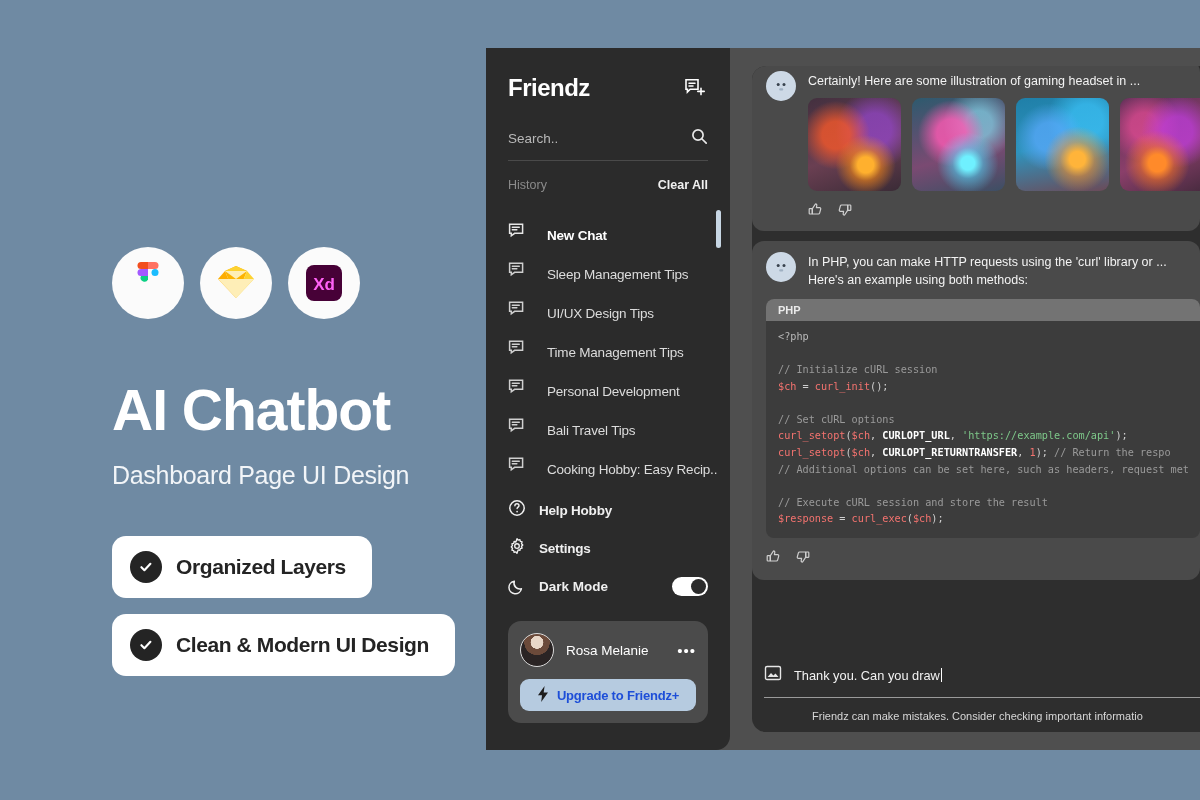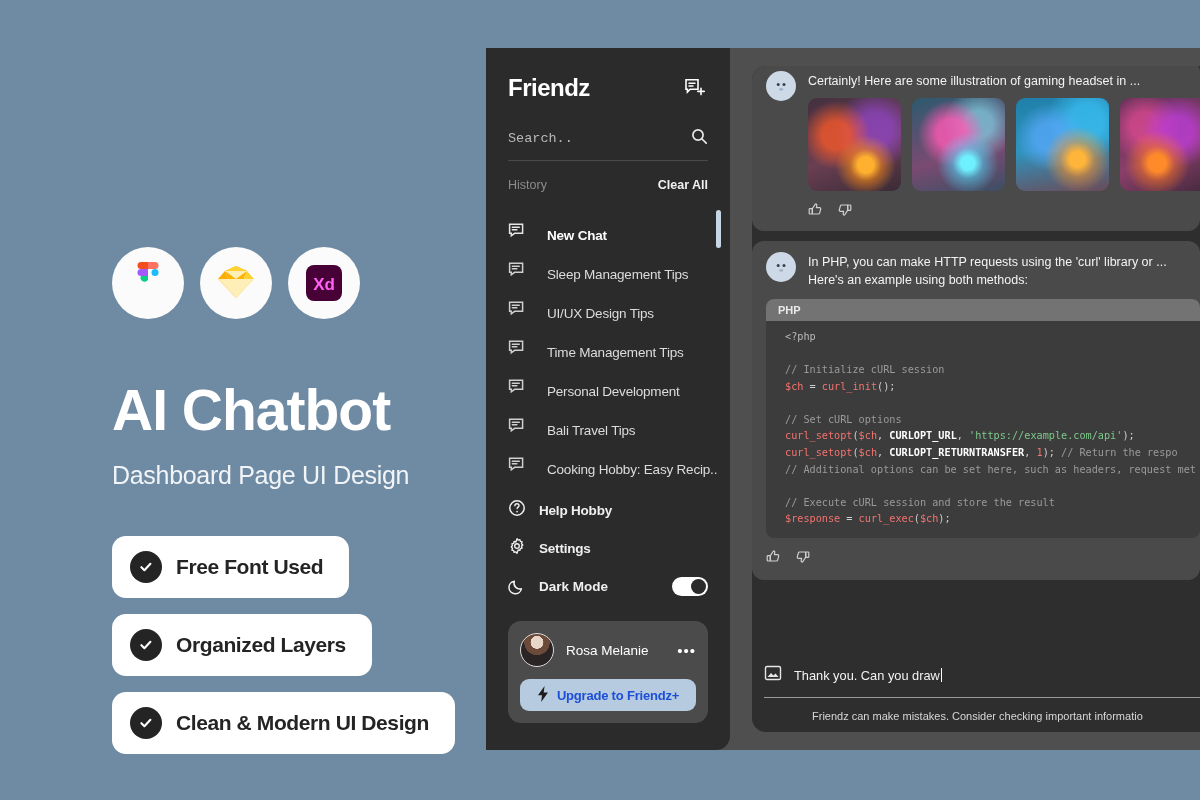--- a/index.html
+++ b/index.html
@@ -60,21 +60,21 @@
   }
   .sb-head { display: flex; align-items: center; justify-content: space-between; margin-top: 26px; }
   .brand { font-size: 24px; font-weight: 700; color: #fff; letter-spacing: -0.5px; }
   .newchat-btn { width: 26px; height: 26px; display: flex; align-items: center; justify-content: center; cursor: pointer; }
   .search-row {
     margin-top: 26px; display: flex; align-items: center; justify-content: space-between;
     border-bottom: 1px solid #4a4a4a; padding-bottom: 11px;
   }
   .search-input {
     background: transparent; border: none; outline: none;
-    color: #cfcfcf; font-size: 13.5px; font-family: Liberation Mono, monospace; width: 170px;
+    color: #cfcfcf; font-size: 13.5px; font-family: Liberation Sans, sans-serif; width: 170px;
   }
   .search-input::placeholder { color: #b9b9b9; }
   .hist-row { margin-top: 17px; display: flex; align-items: center; justify-content: space-between; }
   .hist-label { font-size: 12.5px; color: #8b8b8b; }
   .clear-all { font-size: 12.5px; font-weight: 700; color: #f0f0f0; cursor: pointer; }
   .hist-list { margin-top: 12px; }
   .hist-item {
     display: flex; align-items: flex-end; gap: 22px;
     height: 39px; cursor: pointer; position: relative;
   }
@@ -138,21 +138,21 @@
   .thumb { width: 93px; height: 93px; border-radius: 9px; flex: 0 0 auto; }
   .feedback { display: flex; gap: 14px; margin-top: 11px; }
   .fb-icon { cursor: pointer; }
   .user-msg { padding: 14px 0 0 12px; }
   .user-msg .q { font-size: 12.5px; color: #f4f4f4; }
   .edit-row { margin-top: 11px; }
   .code-card { margin-top: 10px; background: #3c3c3c; border-radius: 8px; overflow: hidden; }
   .code-head { background: #737373; padding: 5px 12px; font-size: 11px; font-weight: 700; color: #eaeaea; }
   .code-body {
     padding: 8px 12px 10px; font-family: "DejaVu Sans Mono", monospace;
-    font-size: 10.2px; line-height: 1.62; white-space: pre; color: #cfcfcf; margin-left: 7px;
+    font-size: 10.2px; line-height: 1.62; white-space: pre; color: #cfcfcf;
   }
   .c-cm { color: #9a9a9a; }
   .c-var { color: #f4736f; }
   .c-fn { color: #f4736f; }
   .c-str { color: #7ec98a; }
   .c-kw { color: #ffffff; font-weight: 700; }
   .c-num { color: #f4736f; }
   .c-pl { color: #b9b9b9; }
 
   .composer { position: absolute; left: 12px; right: 0; bottom: 34px; }
@@ -195,28 +195,20 @@
         <rect x="2" y="2" width="36" height="36" rx="8" fill="#470137"></rect>
         <text x="20" y="27" font-family="Liberation Sans, sans-serif" font-size="17" font-weight="700" fill="#ff61f6" text-anchor="middle">Xd</text>
       </svg>
     </div>
   </div>
 
   <div class="promo-title">AI Chatbot</div>
   <div class="promo-sub">Dashboard Page UI Design</div>
 
   <div class="badges">
-    <div class="badge">
-      <span class="badge-check">
-        <svg width="16" height="16" viewBox="0 0 16 16">
-            <path d="M3.4 8.2l3 3 6-6.4" stroke="#fff" stroke-width="2.1" fill="none" stroke-linecap="round" stroke-linejoin="round"></path>
-          </svg>
-      </span>
-      <span class="badge-label">Free Font Used</span>
-    </div>
     <div class="badge">
       <span class="badge-check">
         <svg width="16" height="16" viewBox="0 0 16 16">
             <path d="M3.4 8.2l3 3 6-6.4" stroke="#fff" stroke-width="2.1" fill="none" stroke-linecap="round" stroke-linejoin="round"></path>
           </svg>
       </span>
       <span class="badge-label">Organized Layers</span>
     </div>
     <div class="badge">
       <span class="badge-check">

